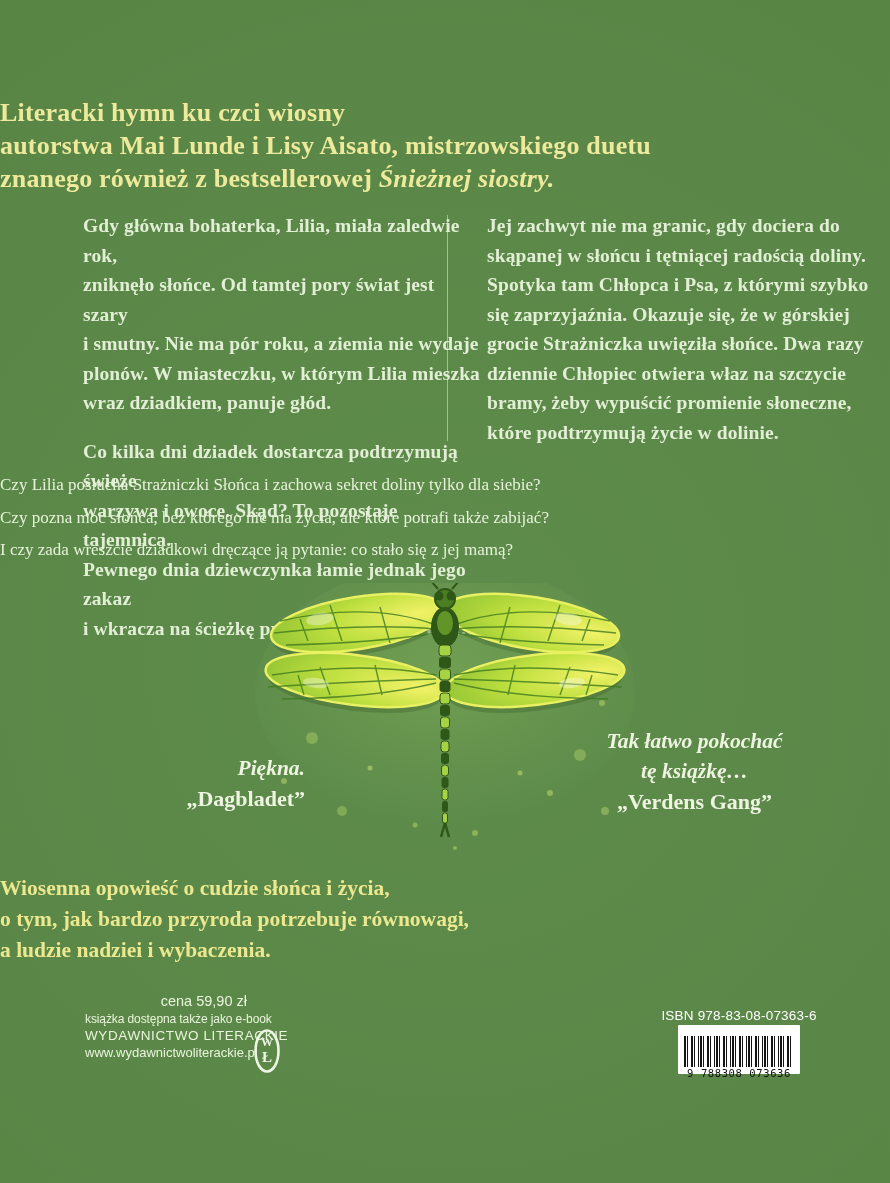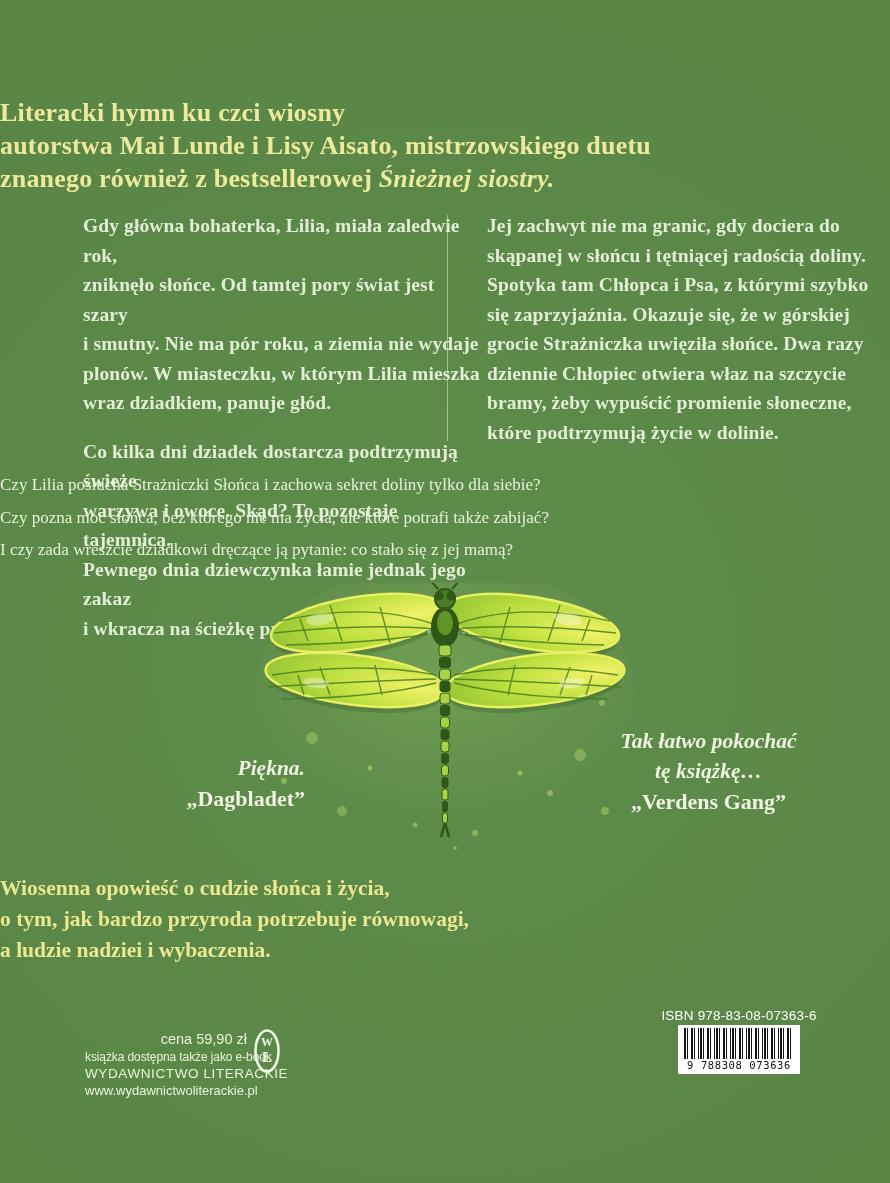--- a/index.html
+++ b/index.html
@@ -33,47 +33,47 @@
   }
 
   
   .questions{
     top:469px;color:#e7f2da;font-size:17px;line-height:32.5px;font-weight:400;
   }
 
   
   .quote{color:#eef4e1;}
   .quote-left{left:95px;top:753px;width:210px;text-align:right;}
-  .quote-right{left:596px;top:726px;width:225px;text-align:center;}
+  .quote-right{left:582px;top:726px;width:225px;text-align:center;}
   .quote .qtext{font-style:italic;font-size:21.5px;line-height:30px;font-weight:700;}
   .quote .qsource{font-size:22px;font-weight:700;line-height:32px;}
 
   
   .tagline{
     top:873px;color:#ece88f;font-size:21.5px;line-height:31px;font-weight:700;
   }
 
   
   .publisher{
-    left:85px;top:1030px;width:166px;color:#eaf4dc;
+    left:85px;top:992px;width:166px;color:#eaf4dc;
     font-family:"Liberation Sans", sans-serif;
   }
   .publisher div{white-space:nowrap;}
   .pub-price{font-size:14.5px;line-height:19px;text-align:right;padding-right:4px;}
   .pub-ebook{font-size:12px;line-height:16px;letter-spacing:-0.1px;}
   .pub-name{font-size:13.5px;line-height:18px;letter-spacing:0.6px;font-weight:400;}
   .pub-www{font-size:13px;line-height:16px;}
 
   
   .isbn-block{left:653px;top:1008px;width:172px;text-align:center;
     font-family:"Liberation Sans", sans-serif;}
   .isbn-label{color:#ffffff;font-size:13.5px;line-height:16px;font-weight:400;
     letter-spacing:0.2px;white-space:nowrap;}
   .barcode-box{margin:1px auto 8px;width:122px;height:49px;background:#ffffff;
-    border-radius:1px;padding-top:3px;box-sizing:border-box;}
+    border-radius:1px;padding-top:11px;box-sizing:border-box;}
   .bars{
     margin:0 auto;width:110px;height:31px;
     background:
       repeating-linear-gradient(90deg,
         #141414 0 2px, transparent 2px 3px,
         #141414 3px 4px, transparent 4px 7px,
         #141414 7px 9px, transparent 9px 10px,
         #141414 10px 11px, transparent 11px 14px,
         #141414 14px 15px, transparent 15px 16px);
   }

